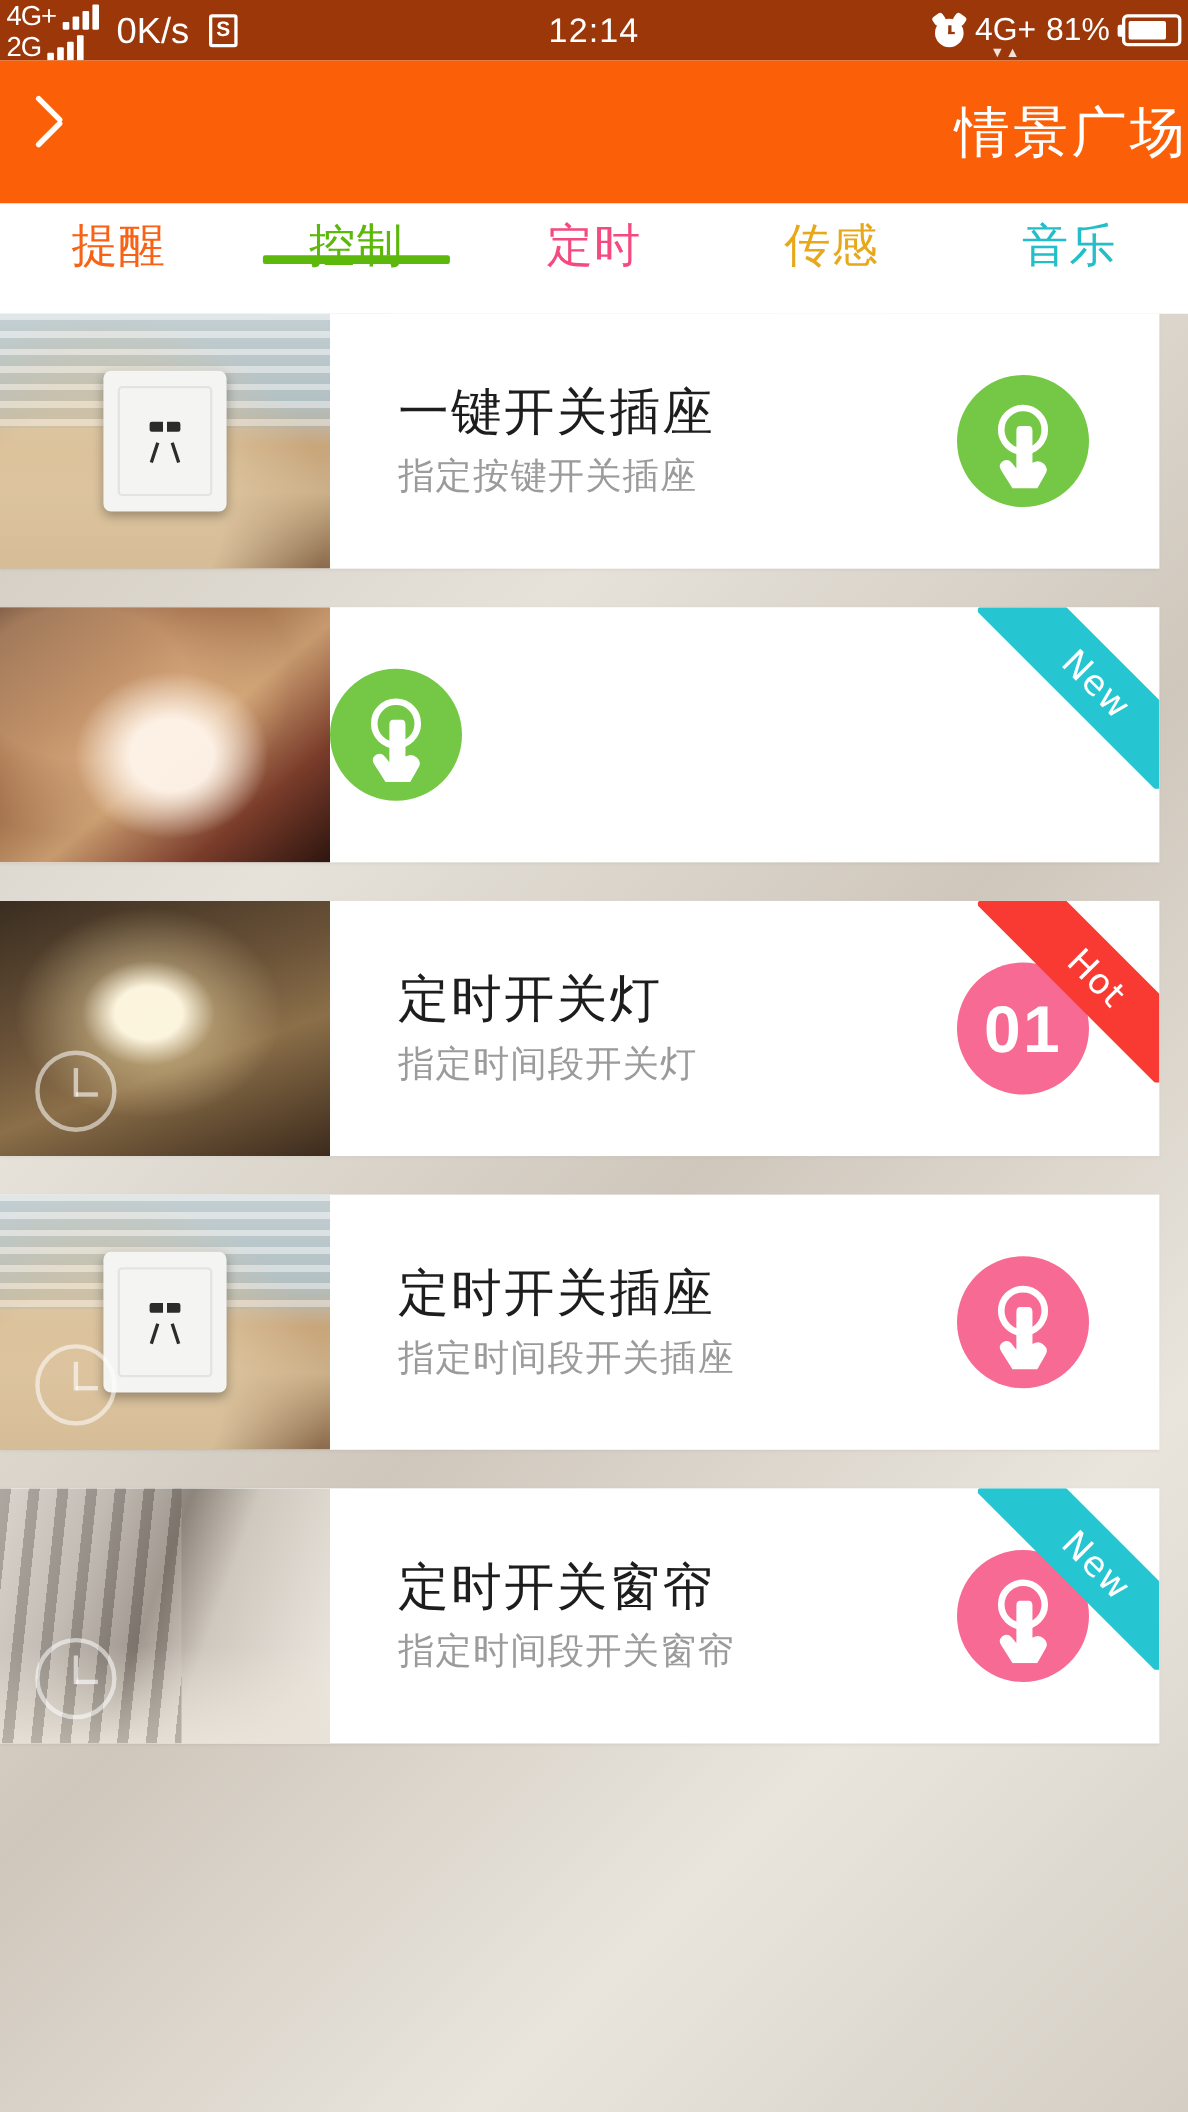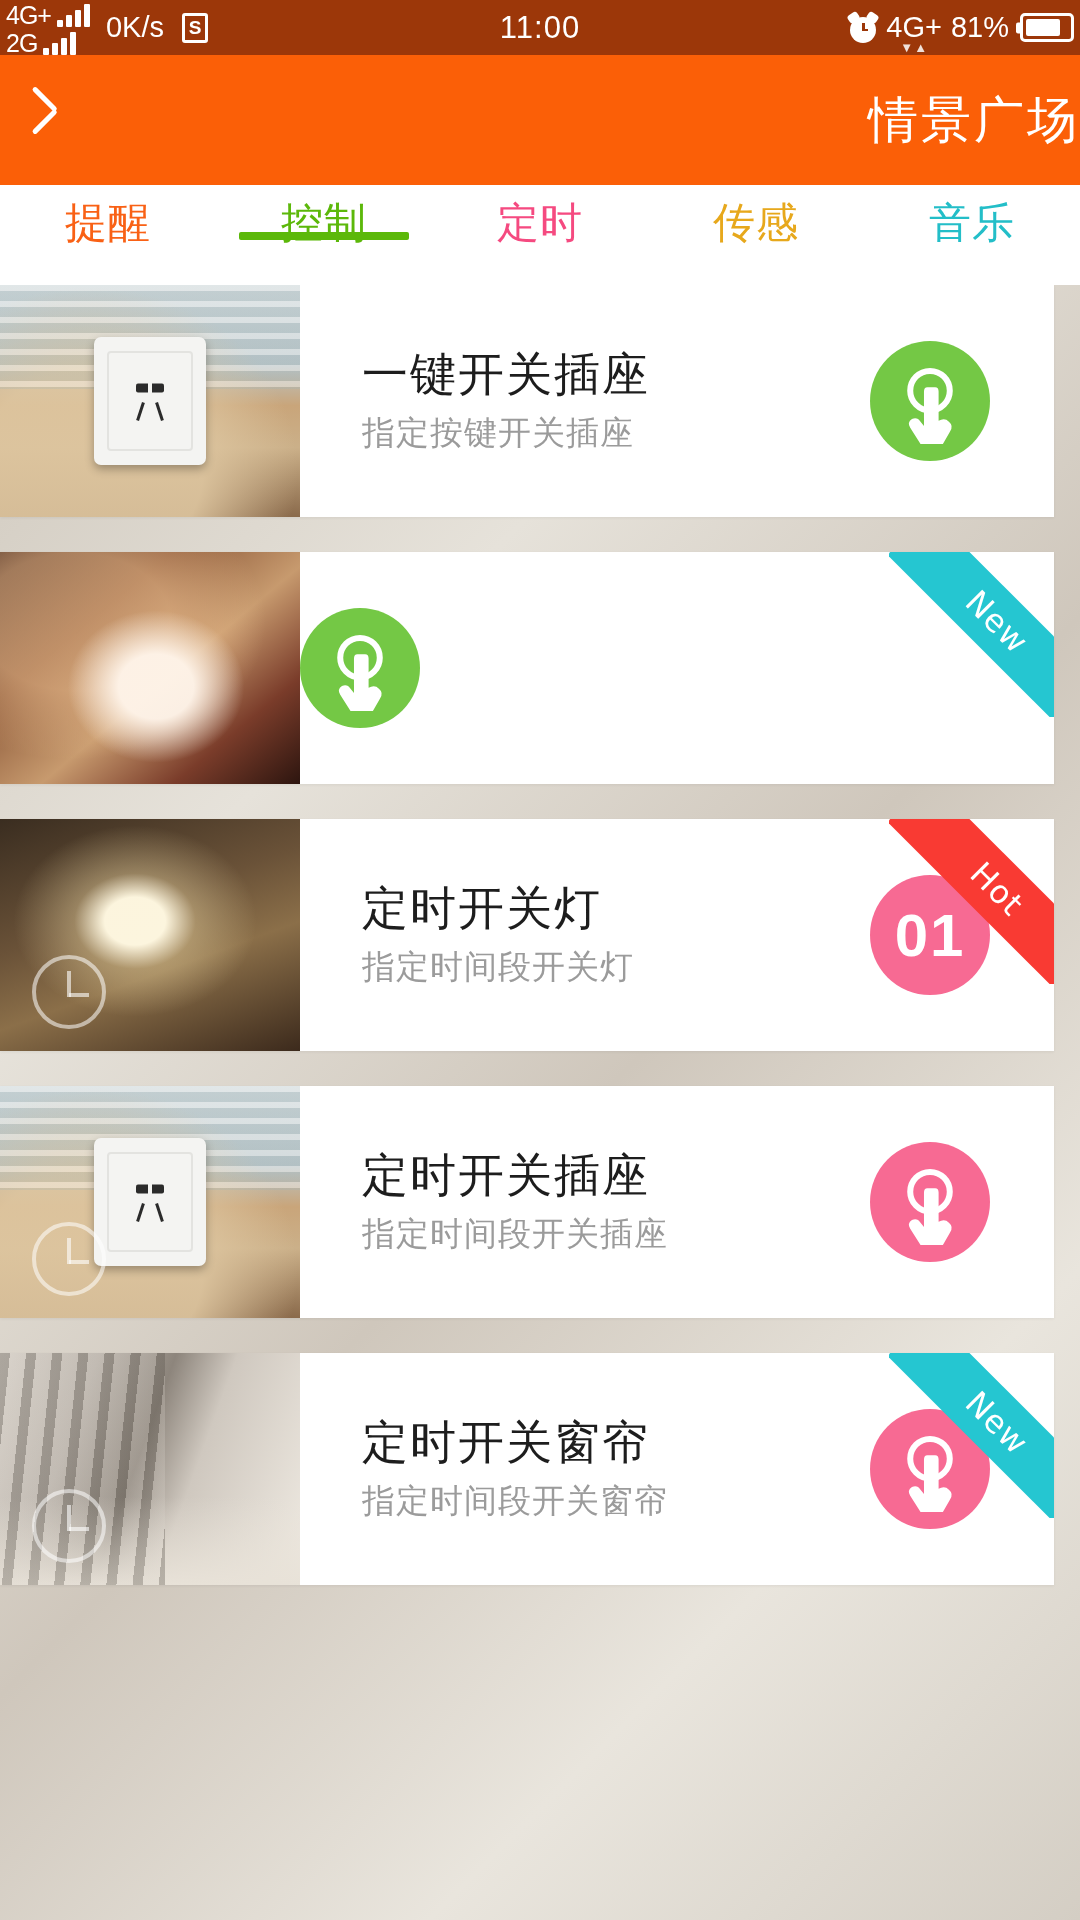--- a/index.html
+++ b/index.html
@@ -26,21 +26,21 @@
   .sb-left{ display:flex; align-items:center; gap:10px; }
   .sim-stack{ display:flex; flex-direction:column; justify-content:center; line-height:1; gap:2px; }
   .sim-row{ display:flex; align-items:flex-end; gap:6px; height:26px; }
   .sim-label{ font-size:25px; letter-spacing:-1px; line-height:24px; }
   .bars{ display:flex; align-items:flex-end; gap:3px; height:24px; }
   .bars i{ display:block; width:6px; background:#fff; border-radius:1px; }
   .bars i:nth-child(1){ height:7px; }
   .bars i:nth-child(2){ height:12px; }
   .bars i:nth-child(3){ height:17px; }
   .bars i:nth-child(4){ height:23px; }
-  .netspeed{ font-size:29px; margin-left:6px; }
+  .netspeed{ font-size:33px; margin-left:6px; }
   .s-box{
     display:inline-flex; align-items:center; justify-content:center;
     width:26px; height:30px; border:3px solid #fff; border-radius:3px;
     font-size:19px; font-weight:bold; margin-left:8px;
   }
   .sb-center{
     position:absolute; left:0; right:0; text-align:center;
     font-size:31px; letter-spacing:1px; pointer-events:none;
   }
   .sb-right{
@@ -273,21 +273,21 @@
             <i></i>
             <i></i>
             <i></i>
           </span>
       </div>
     </div>
     <span class="netspeed">0K/s</span>
     <span class="s-box">S</span>
   </div>
 
-  <div class="sb-center">11:00</div>
+  <div class="sb-center">12:14</div>
 
   <div class="sb-right">
     <span class="alarm-icon">
       <span class="ear l"></span>
         <span class="ear r"></span>
       <span class="face"></span>
         <span class="hand"></span>
         <span class="hand2"></span>
     </span>
     <span class="net4g">

